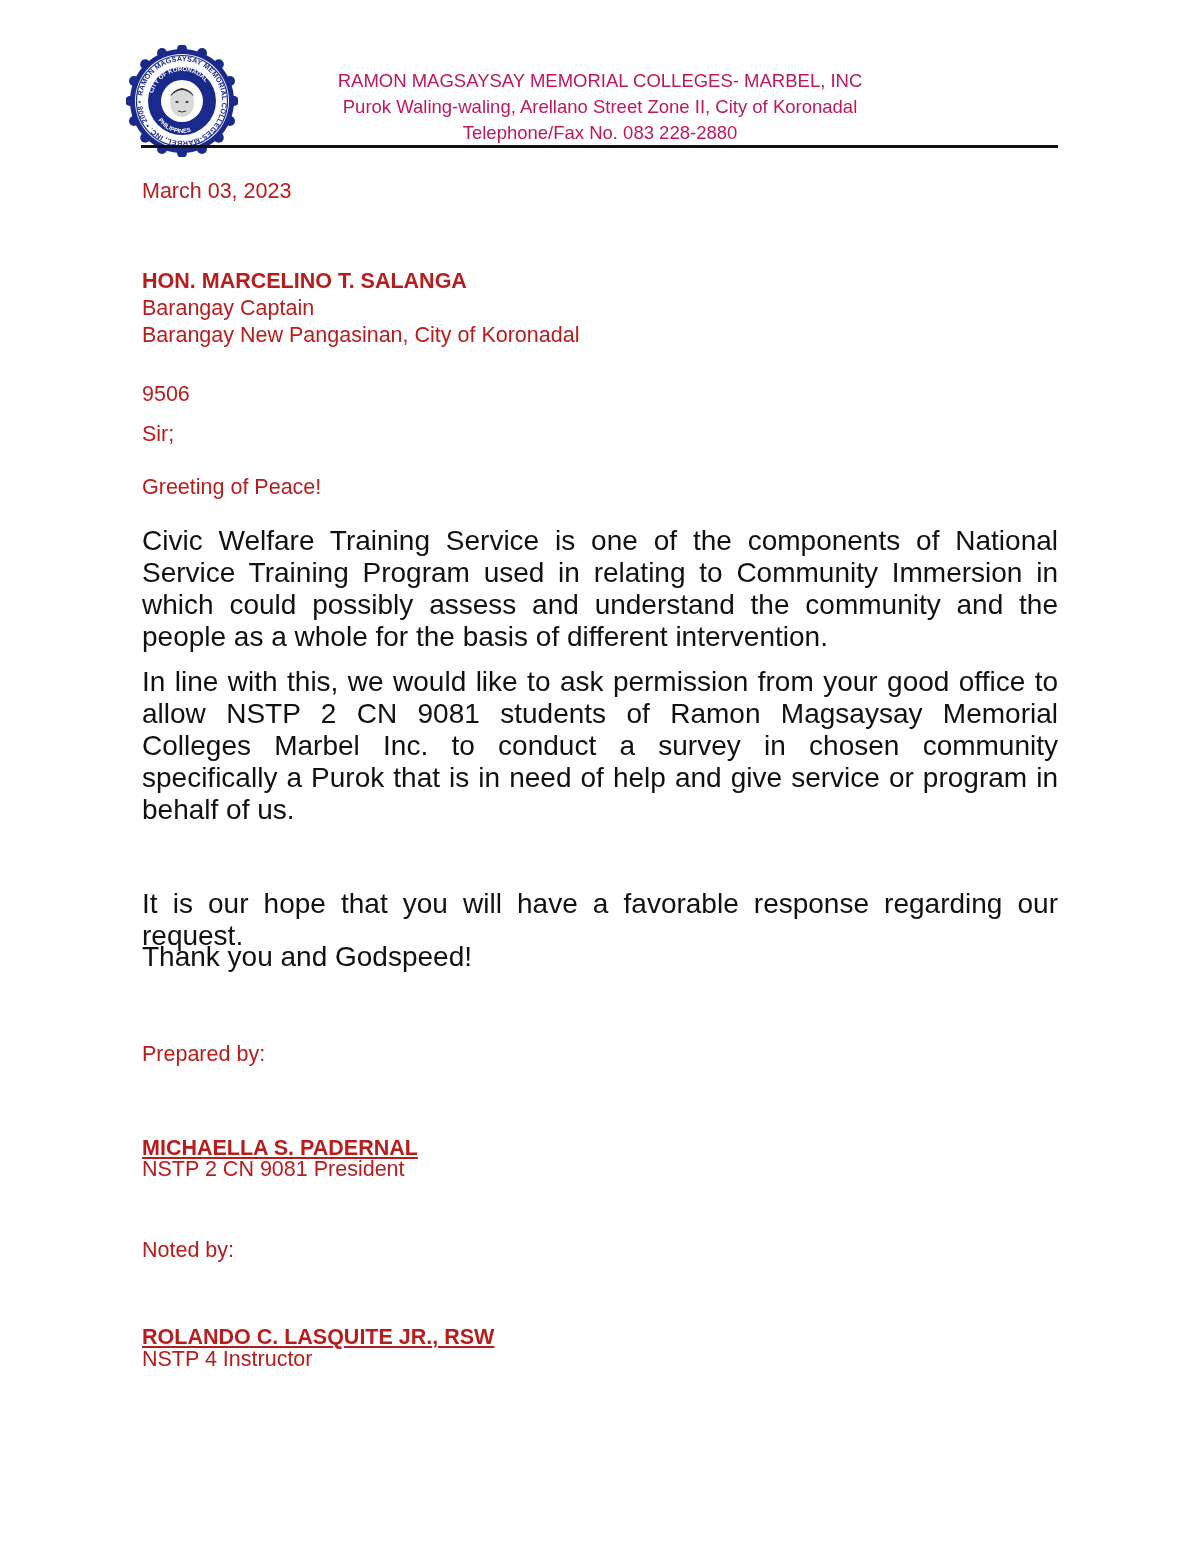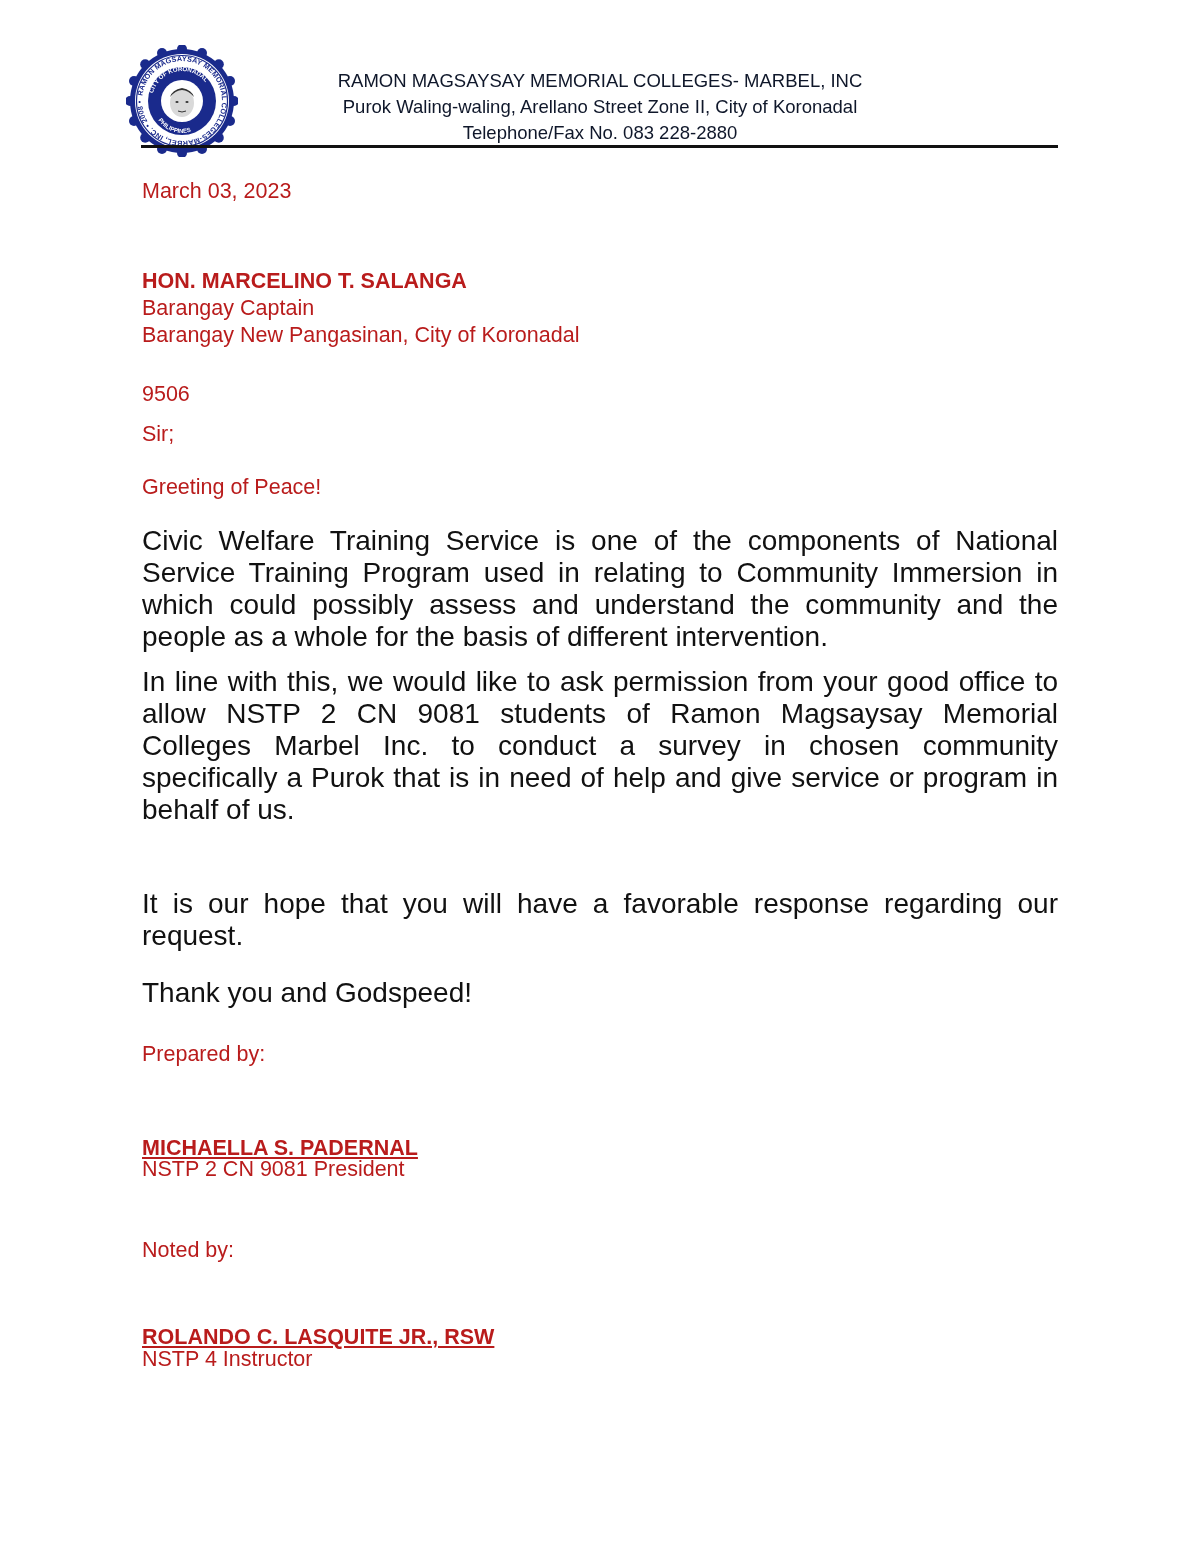--- a/index.html
+++ b/index.html
@@ -5,21 +5,21 @@
     html, body { margin: 0; padding: 0; background: #ffffff; }
     body {
       width: 1200px; height: 1553px; position: relative; overflow: hidden;
       font-family: "Liberation Sans", sans-serif; color: #111111;
     }
     .page { position: absolute; left: 0; top: 0; width: 1200px; height: 1553px; }
 
     
     .seal { position: absolute; left: 126px; top: 45px; width: 112px; height: 112px; }
     .letterhead { position: absolute; left: 300px; top: 68px; width: 600px; text-align: center; }
-    .lh-line { font-size: 18.5px; line-height: 26px; color: #0f172a; white-space: nowrap; }
+    .lh-line { font-size: 18.5px; line-height: 26px; color: #be185d; white-space: nowrap; }
     .rule { position: absolute; left: 141px; top: 145px; width: 917px; height: 3px; background: #111; }
 
     .t { position: absolute; left: 142px; font-size: 21.5px; line-height: 27px; white-space: nowrap; color: #b91c1c; }
     .bold { font-weight: bold; }
     .u { text-decoration: underline; text-underline-offset: 2px; text-decoration-thickness: 2px; margin-top: 6px; }
 
     .para {
       position: absolute; left: 142px; width: 916px;
       font-size: 28px; line-height: 32px; text-align: justify; color: #111;
     }
@@ -89,21 +89,21 @@
   <div class="t" style="top:295px;">Barangay Captain</div>
   <div class="t" style="top:322px;">Barangay New Pangasinan, City of Koronadal</div>
   <div class="t" style="top:369px;margin-top:12px;">9506</div>
 
   <div class="t" style="top:421px;">Sir;</div>
   <div class="t" style="top:474px;">Greeting of Peace!</div>
 
   <div class="para" style="top:525px;">Civic Welfare Training Service is one of the components of National Service Training Program used in relating to Community Immersion in which could possibly assess and understand the community and the people as a whole for the basis of different intervention.</div>
   <div class="para" style="top:666px;">In line with this, we would like to ask permission from your good office to allow NSTP 2 CN 9081 students of Ramon Magsaysay Memorial Colleges Marbel Inc. to conduct a survey in chosen community specifically a Purok that is in need of help and give service or program in behalf of us.</div>
   <div class="para" style="top:888px;">It is our hope that you will have a favorable response regarding our request.</div>
-  <div class="para" style="top:941px;margin-top:36px;">Thank you and Godspeed!</div>
+  <div class="para" style="top:941px;">Thank you and Godspeed!</div>
 
   <div class="t" style="top:1041px;">Prepared by:</div>
   <div class="t bold u" style="top:1129px;">MICHAELLA S. PADERNAL</div>
   <div class="t" style="top:1156px;">NSTP 2 CN 9081 President</div>
 
   <div class="t" style="top:1237px;">Noted by:</div>
   <div class="t bold u" style="top:1318px;">ROLANDO C. LASQUITE JR., RSW</div>
   <div class="t" style="top:1346px;">NSTP 4 Instructor</div>
 
 </div>

